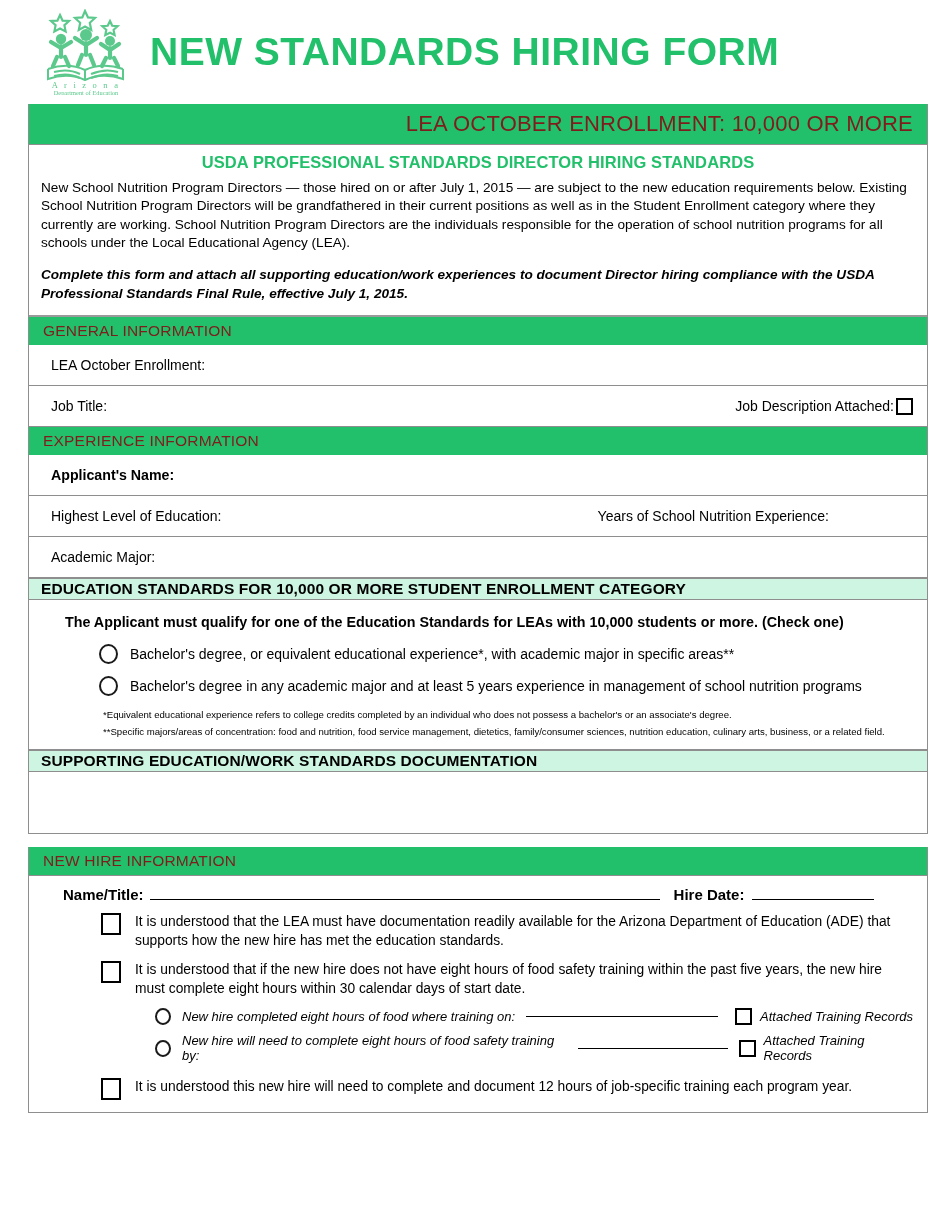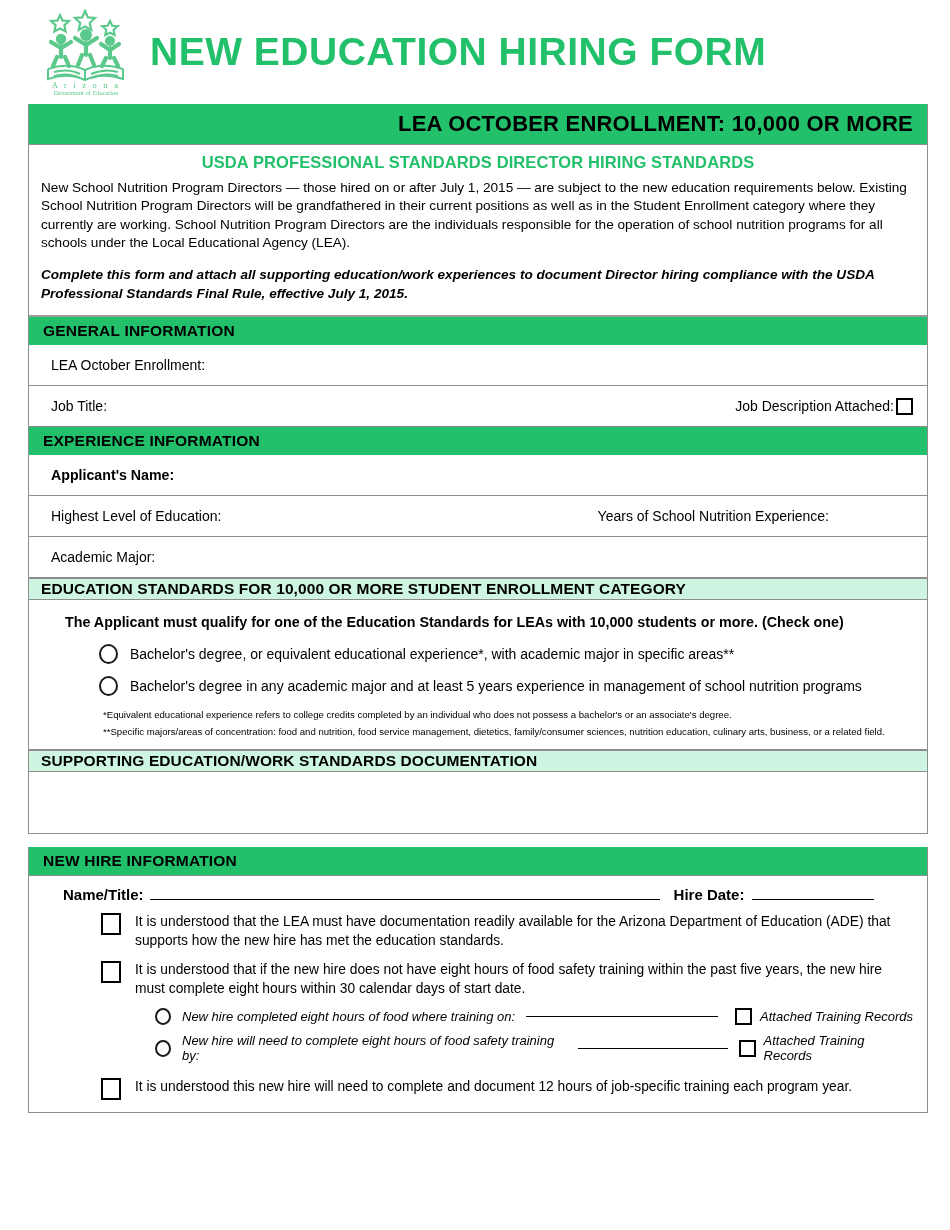--- a/index.html
+++ b/index.html
@@ -36,22 +36,22 @@
   
   .frame {
     margin: 0 22px 0 28px;
     width: 900px;
     border-left: 1px solid #8e8e8e;
     border-right: 1px solid #8e8e8e;
   }
 
   .band-green {
     background: #22c06a;
-    color: #000000;
-    font-weight: bold;
+    color: #7f1d1d;
+    font-weight: normal;
   }
   .band-mint {
     background: #cdf5e2;
     color: #000000;
     font-weight: bold;
   }
 
   .banner-main {
     height: 40px;
     display: flex;
@@ -250,21 +250,21 @@
           <path d="M10 60 q20 -7 37 1 q17 -8 38 -1"></path>
           <path d="M10 60 l0 10 q20 -7 37 1 q17 -8 38 -1 l0 -10"></path>
           <path d="M47 61 l0 10"></path>
           <path d="M16 63 q14 -4 26 2 M53 65 q14 -6 27 -2"></path>
           <path d="M16 67 q14 -4 26 2 M53 69 q14 -6 27 -2"></path>
         </g>
         <text x="48" y="79" font-family="Liberation Serif, serif" font-size="8.5" fill="#5cc98c" text-anchor="middle" letter-spacing="2.2">A r i z o n a</text>
         <text x="48" y="86" font-family="Liberation Serif, serif" font-size="6.4" fill="#5cc98c" text-anchor="middle">Department of Education</text>
       </svg>
     </div>
-    <div class="form-title">NEW EDUCATION HIRING FORM</div>
+    <div class="form-title">NEW STANDARDS HIRING FORM</div>
   </div>
 
   <div class="frame">
 
     <div class="band-green banner-main">
       <span>LEA OCTOBER ENROLLMENT: 10,000 OR MORE</span>
     </div>
 
     <div class="intro-box">
       <div class="usda-head">USDA PROFESSIONAL STANDARDS DIRECTOR HIRING STANDARDS</div>

